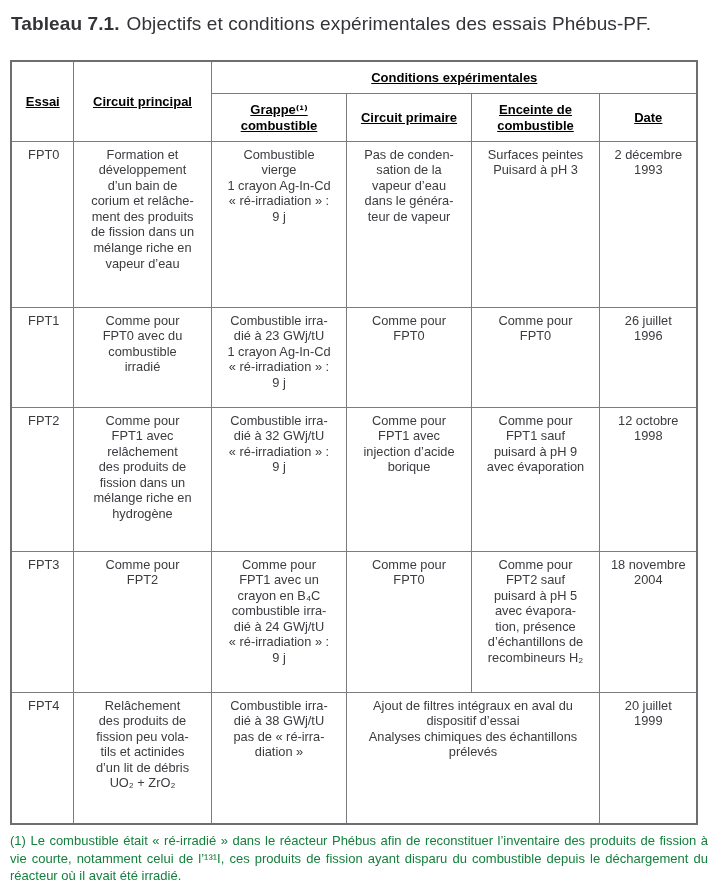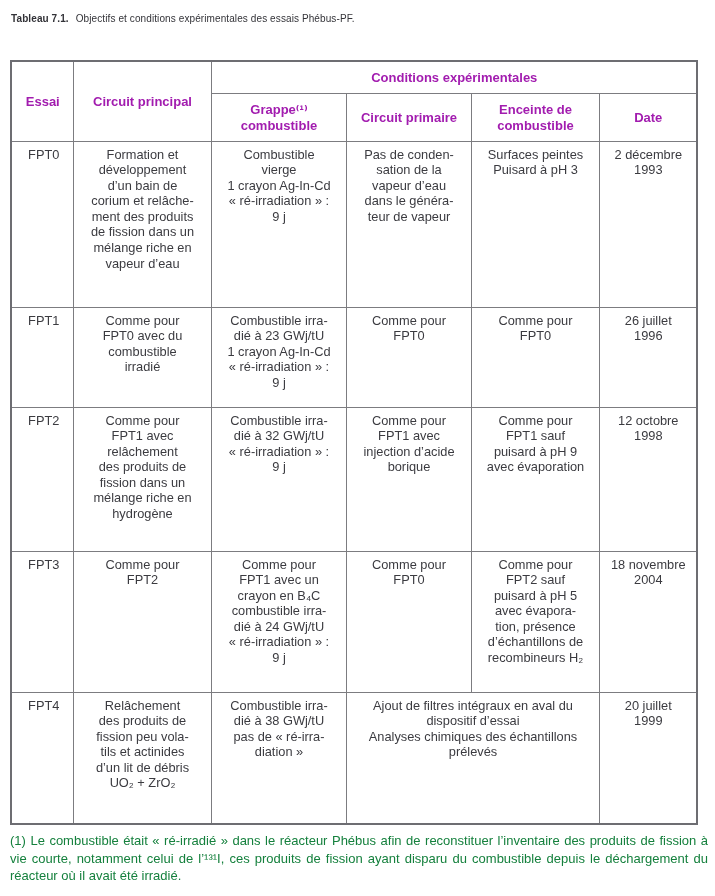--- a/index.html
+++ b/index.html
@@ -13,21 +13,21 @@
     overflow: hidden;
     font-family: "Liberation Sans", "DejaVu Sans", sans-serif;
     color: #39393d;
     position: relative;
   }
 
   .doc-title {
     position: absolute;
     left: 11px;
     top: 13px;
-    font-size: 10px;
+    font-size: 19px;
     color: #333338;
     letter-spacing: 0.1px;
   }
   .doc-title .t-label { font-weight: bold; margin-right: 7px; }
 
   table.main-table {
     position: absolute;
     left: 10px;
     top: 60px;
     width: 686px;
@@ -43,22 +43,23 @@
     padding: 5px 7px 4px 8px;
     font-size: 12.8px;
     line-height: 15.6px;
     white-space: pre-line;
     overflow: hidden;
   }
   th {
     font-weight: bold;
     text-align: center;
     vertical-align: middle;
-    color: #a21caf;
+    color: #000000;
     font-size: 13px;
+    text-decoration: underline;
   }
   td {
     text-align: center;
     vertical-align: top;
     color: #3b3b40;
   }
   td.essai-col {
     padding-left: 10px;
   }
 

